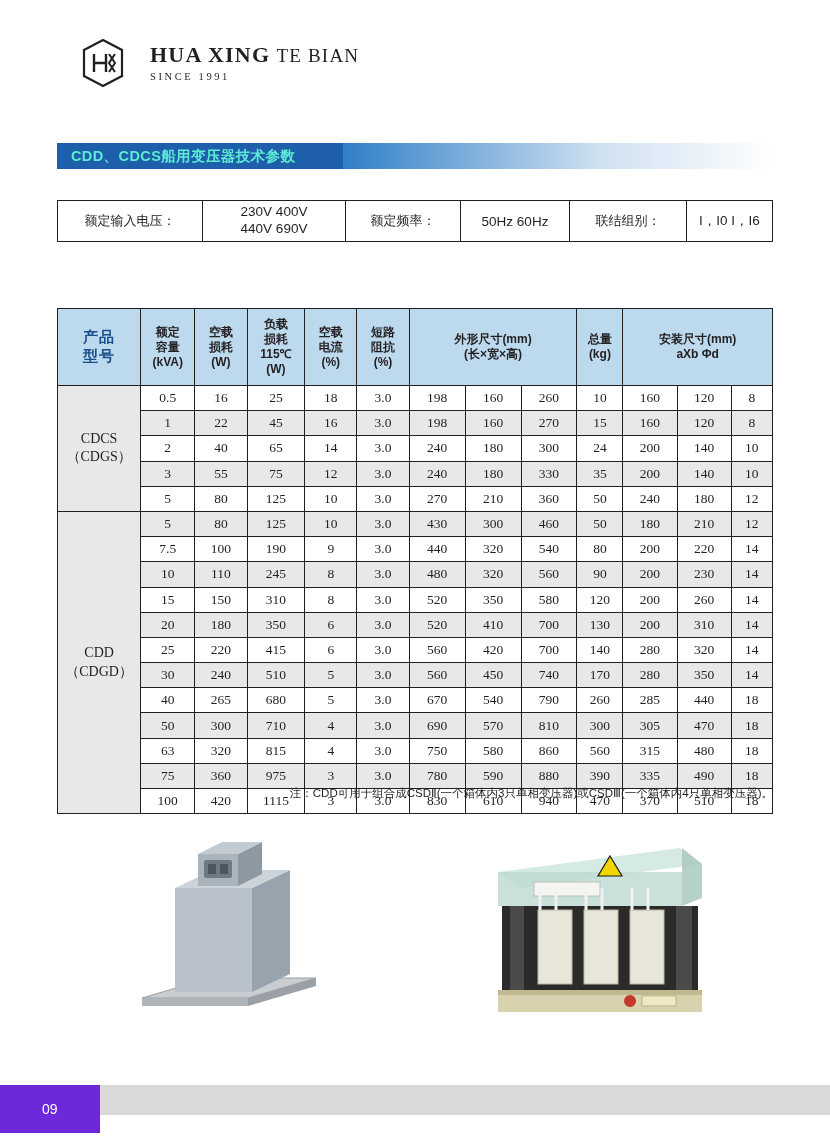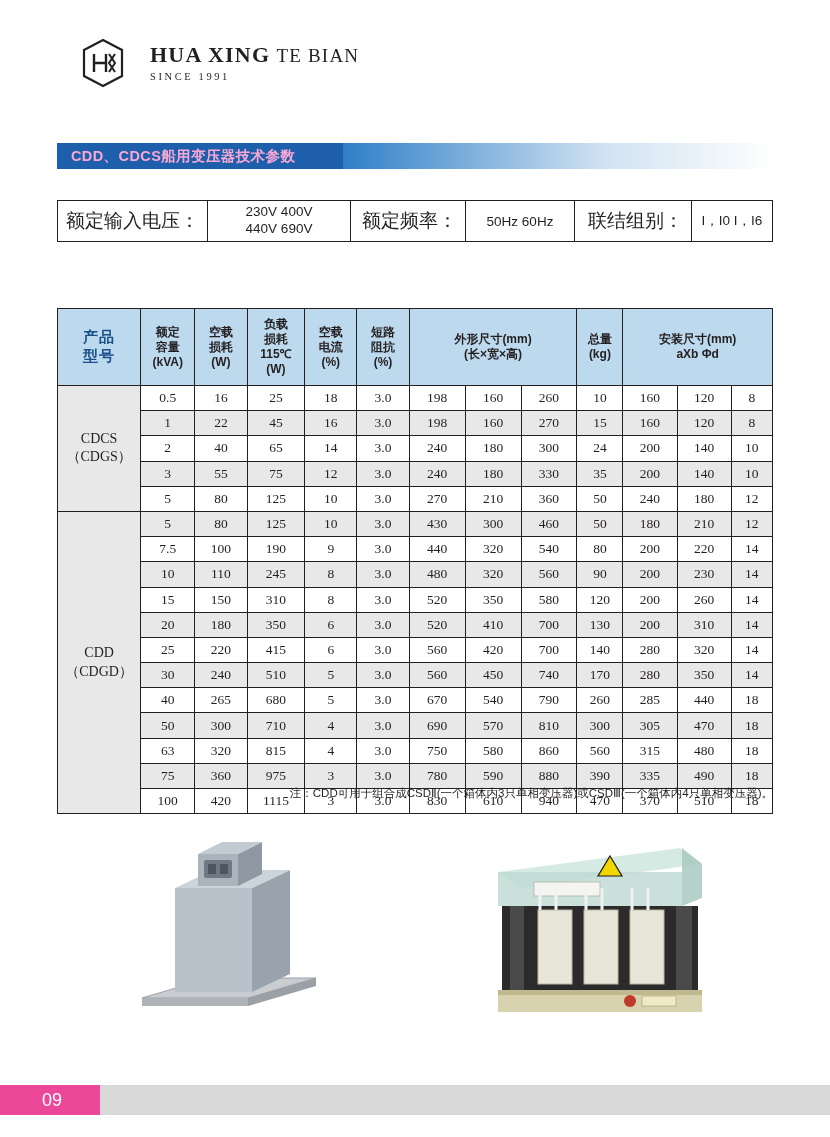--- a/index.html
+++ b/index.html
@@ -59,21 +59,21 @@
   }
 
   
   .title-bar {
     position: absolute;
     left: 57px;
     top: 143px;
     width: 286px;
     height: 26px;
     background: #1d5fab;
-    color: #f9a8d4;
+    color: #5eead4;
     font-size: 14.5px;
     font-weight: bold;
     display: flex;
     align-items: center;
     padding-left: 14px;
     box-sizing: border-box;
     letter-spacing: 0.4px;
   }
   .title-bar-tail {
     position: absolute;
@@ -96,22 +96,22 @@
     font-size: 13px;
   }
   .spec-table td {
     border: 1px solid #231f20;
     height: 40px;
     padding: 0 8px;
     vertical-align: middle;
     white-space: nowrap;
   }
   .spec-label {
-    text-align: right;
-    font-size: 19px;
+    text-align: center;
+    font-size: 13px;
   }
   .spec-value {
     text-align: center;
     font-size: 13.5px;
   }
   .spec-value .two-line {
     line-height: 1.25;
   }
 
   
@@ -198,24 +198,24 @@
     left: 0;
     bottom: 22px;
     width: 830px;
     height: 30px;
   }
   .footer-blue {
     position: absolute;
     left: 0;
     top: 0;
     width: 100px;
-    height: 30px;
-    background: #ec4899;
+    height: 48px;
+    background: #6d28d9;
     color: #fff;
-    font-size: 18px;
+    font-size: 14px;
     display: flex;
     align-items: center;
     padding-left: 42px;
     box-sizing: border-box;
   }
   .footer-gray {
     position: absolute;
     left: 100px;
     top: 0;
     width: 730px;

